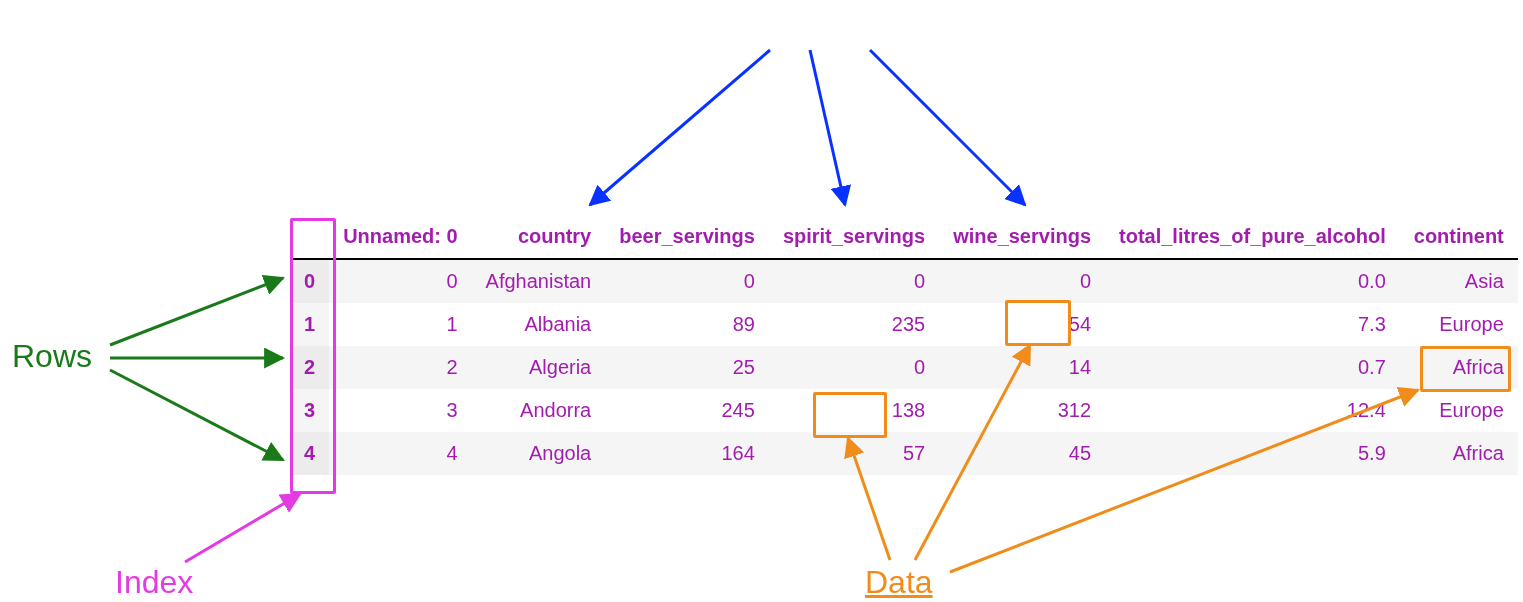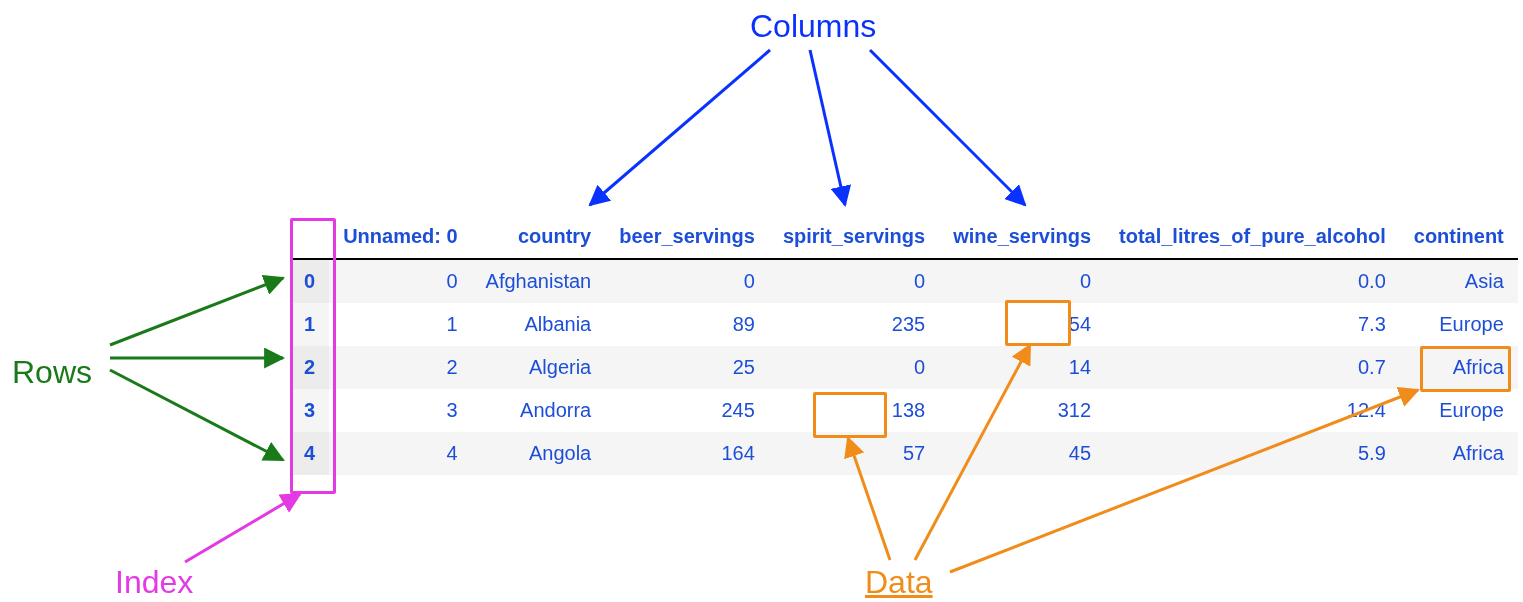--- a/index.html
+++ b/index.html
@@ -1,18 +1,18 @@
 <!DOCTYPE html>
 <html><head>
 <meta charset="utf-8">
 <style>
   html,body{margin:0;padding:0;font-family:Helvetica,Arial,sans-serif;background:#fff;}
   .canvas{position:relative;width:1523px;height:602px;}
   
-  table.df{position:absolute;left:290px;top:215px;border-collapse:collapse;font-size:20px;color:#1d4ed8;}
+  table.df{position:absolute;left:290px;top:215px;border-collapse:collapse;font-size:20px;color:#a21caf;}
   table.df th,table.df td{padding:10px 14px;text-align:right;white-space:nowrap;}
   table.df thead th{font-weight:700;border-bottom:2px solid #000;}
   table.df tbody th{font-weight:700;background:#f5f5f5;}
   table.df tbody tr:nth-child(odd) td{background:#f5f5f5;}
   table.df tbody tr:nth-child(odd) th{background:#ececec;}
   table.df tbody tr:nth-child(even) td{background:#ffffff;}
   table.df tbody tr:nth-child(even) th{background:#f5f5f5;}
   table.df thead th:first-child{background:transparent;}
   
   .label{position:absolute;font-size:32px;font-weight:400;}
@@ -25,22 +25,21 @@
   .box.magenta{border-color:#e33ae3;}
   .box.orange{border-color:#f08c1a;}
   
   svg.overlay{position:absolute;left:0;top:0;pointer-events:none;}
 </style>
 </head>
 <body>
 
 <div class="canvas">
 
-  <div class="label columns" style="left:750px;top:8px;">Columns</div>
-  <div class="label rows" style="left:12px;top:338px;margin-top:16px;">Rows</div>
+  <div class="label rows" style="left:12px;top:338px;">Rows</div>
   <div class="label index" style="left:115px;top:564px;">Index</div>
   <div class="label data" style="left:865px;top:564px;text-decoration:underline;">Data</div>
 
   <table class="df">
     <thead>
       <tr>
         <th></th>
         <th>Unnamed: 0</th>
         <th>country</th>
         <th>beer_servings</th>

